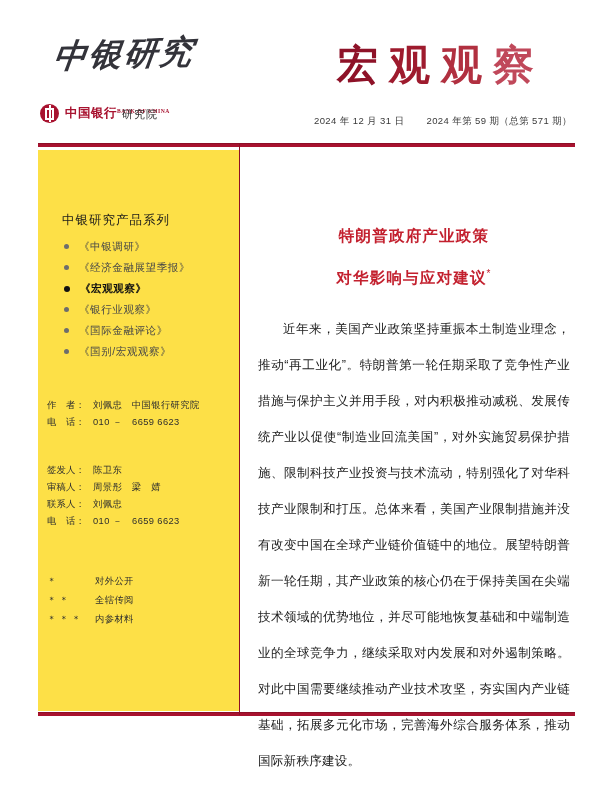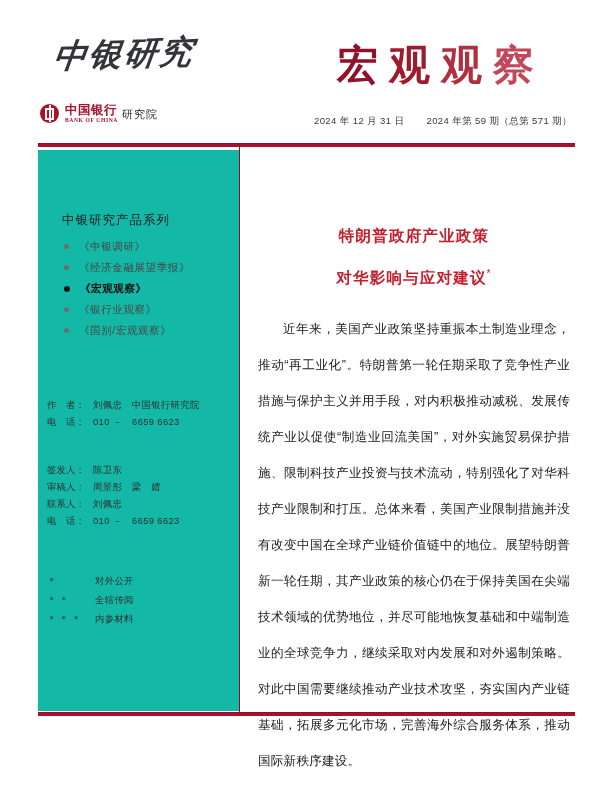--- a/index.html
+++ b/index.html
@@ -66,21 +66,21 @@
   }
   .boc-mark::after {
     content: "";
     position: absolute;
     left: 8.5px; top: 1px;
     width: 2px; height: 17px;
     background: #ffffff;
   }
   .boc-words {
     display: flex;
-    flex-direction: column;
+    flex-direction: row;
     line-height: 1;
   }
   .boc-cn {
     font-family: "DejaVu Serif", "Liberation Serif", serif;
     font-size: 12.5px;
     font-weight: 700;
     color: #a8122f;
     letter-spacing: 0.5px;
   }
   .boc-en {
@@ -140,21 +140,21 @@
     width: 537px; height: 3px;
     background: #a8122f;
     border-top: 1px solid #8d0f27;
   }
 
   
   .sidebar {
     position: absolute;
     left: 38px; top: 150px;
     width: 201px; height: 561px;
-    background: #14b8a6;
+    background: #fde047;
     box-sizing: border-box;
     padding: 0;
   }
   .sidebar-divider {
     position: absolute;
     left: 239px; top: 143px;
     width: 1px; height: 572px;
     background: #8d0f27;
   }
 
@@ -308,20 +308,24 @@
       <div class="series-item active">
         <span class="dot"></span>
         <span>《宏观观察》</span>
       </div>
       <div class="series-item">
         <span class="dot"></span>
         <span>《银行业观察》</span>
       </div>
       <div class="series-item">
         <span class="dot"></span>
+        <span>《国际金融评论》</span>
+      </div>
+      <div class="series-item">
+        <span class="dot"></span>
         <span>《国别/宏观观察》</span>
       </div>
     </div>
 
     <div class="meta-block authors">
       <div class="meta-row">
         <span class="meta-label">作　者：</span>
         <span class="meta-val">刘佩忠　中国银行研究院</span>
       </div>
       <div class="meta-row">

